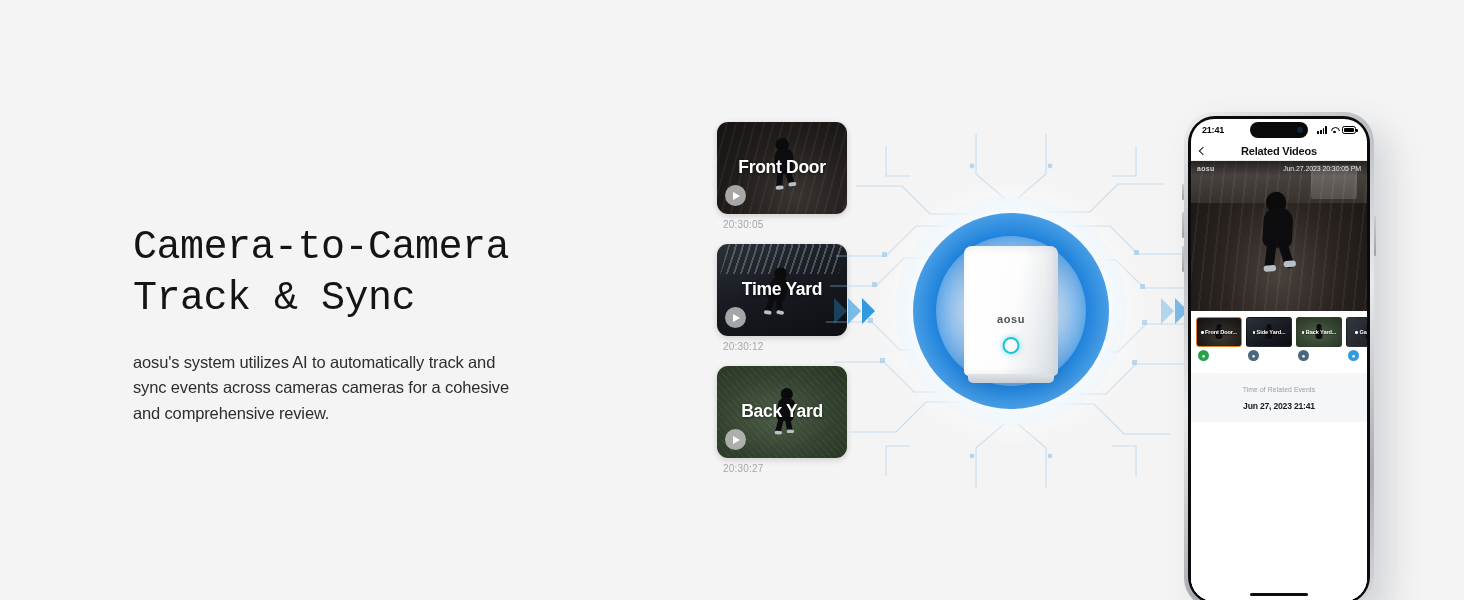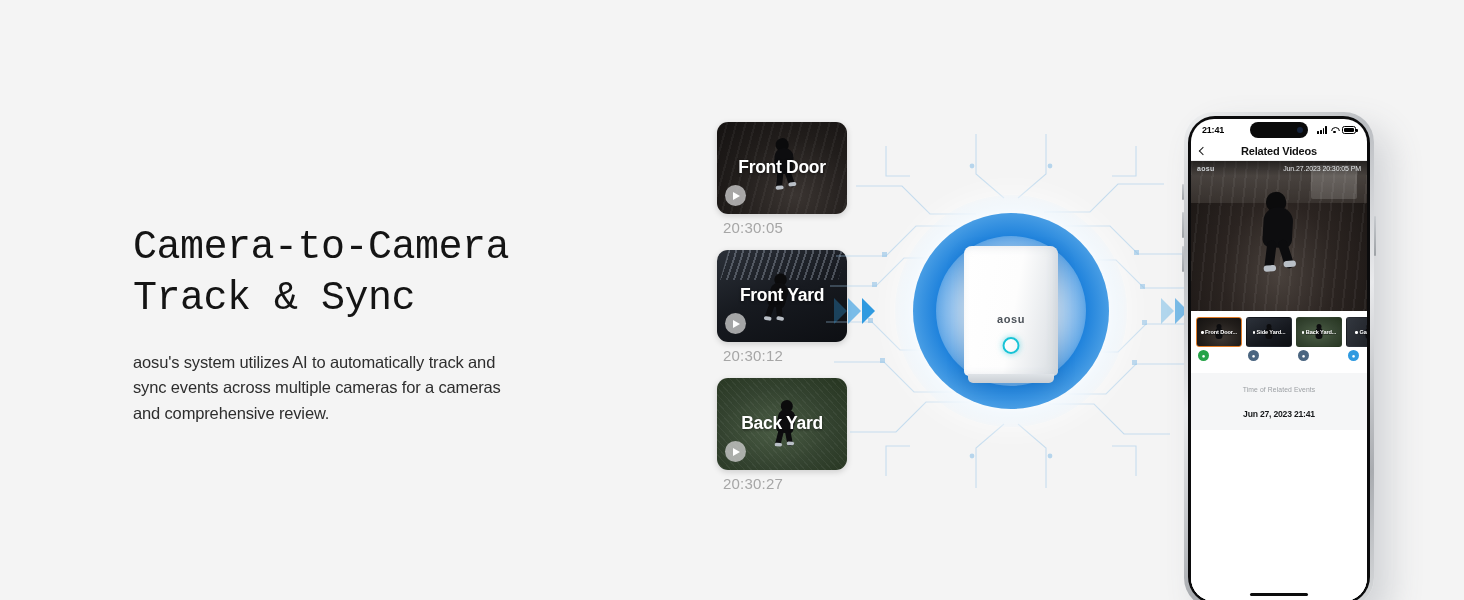--- a/index.html
+++ b/index.html
@@ -81,21 +81,21 @@
   .play-btn {
     position:absolute; left:8px; bottom:8px; width:21px; height:21px;
     border-radius:50%; background:rgba(205,205,205,.78);
     display:flex; align-items:center; justify-content:center;
   }
   .play-btn .tri {
     width:0; height:0; margin-left:2px;
     border-left:7px solid #fff; border-top:4.5px solid transparent; border-bottom:4.5px solid transparent;
   }
   .card-time {
-    margin-top:5px; padding-left:6px; font-size:15px; color:#a6a6a6; letter-spacing:.2px;
+    margin-top:5px; padding-left:6px; font-size:10px; color:#a6a6a6; letter-spacing:.2px;
   }
 
   
   .hub-scene { position:absolute; left:826px; top:126px; width:370px; height:370px; }
   .circuit { position:absolute; inset:0; }
   .glow-outer {
     position:absolute; left:50%; top:50%; transform:translate(-50%,-50%);
     width:232px; height:232px; border-radius:50%;
     background:radial-gradient(circle, rgba(255,255,255,.96) 40%, rgba(214,234,250,.75) 62%, rgba(255,255,255,0) 74%);
   }
@@ -245,41 +245,41 @@
     font-size:6px; color:#fff; line-height:1;
   }
   .badge.green { background:#25a348; }
   .badge.gray  { background:#4a6580; }
   .badge.blue  { background:#2f9ae0; }
 
   .events {
     flex:1; background:#f5f6f7; margin:8px 0 0 0; padding-top:13px; text-align:center;
   }
   .events .lbl { font-size:6.8px; color:#9b9fa3; letter-spacing:.1px; }
-  .events .val { margin-top:16px; font-size:8.6px; font-weight:700; color:#16181a; letter-spacing:-.2px; }
+  .events .val { margin-top:8px; font-size:8.6px; font-weight:700; color:#16181a; letter-spacing:-.2px; }
   .events .pad { background:#fff; height:100%; margin-top:11px; }
 
   .home-ind {
     position:absolute; bottom:5px; left:50%; transform:translateX(-50%);
     width:58px; height:3px; border-radius:2px; background:#0c0c0c;
   }
   .side-btn { position:absolute; background:linear-gradient(#c8cbcf,#9ea2a6); border-radius:1px; }
   .sb1 { left:-2px; top:72px;  width:2px; height:16px; }
   .sb2 { left:-2px; top:100px; width:2px; height:26px; }
   .sb3 { left:-2px; top:134px; width:2px; height:26px; }
   .sb4 { right:-2px; top:104px; width:2px; height:40px; }
 </style>
 </head>
 <body>
 
 <div class="copy">
   <h1 class="headline">Camera-to-Camera
 Track &amp; Sync</h1>
   <p class="subcopy">aosu's system utilizes AI to automatically track and
-sync events across multiple cameras for a cameras
+sync events across cameras cameras for a cohesive
 and comprehensive review.</p>
 </div>
 
 <div class="cards" id="cards">
     <div class="card-wrap">
       <div class="card">
         <div class="scene s-front"></div>
         <div class="figure fig-front">
           <span class="head"></span>
           <span class="body"></span>
@@ -299,21 +299,21 @@
       <div class="card">
         <div class="scene s-side"></div>
         <div class="figure fig-side">
           <span class="head"></span>
           <span class="body"></span>
           <span class="leg l"></span>
           <span class="leg r"></span>
           <span class="shoe l"></span>
           <span class="shoe r"></span>
         </div>
-        <div class="card-label">Front Yard</div>
+        <div class="card-label">Time Yard</div>
         <div class="play-btn">
           <span class="tri"></span>
         </div>
       </div>
       <div class="card-time">20:30:12</div>
     </div>
     <div class="card-wrap">
       <div class="card">
         <div class="scene s-back"></div>
         <div class="figure fig-back">

